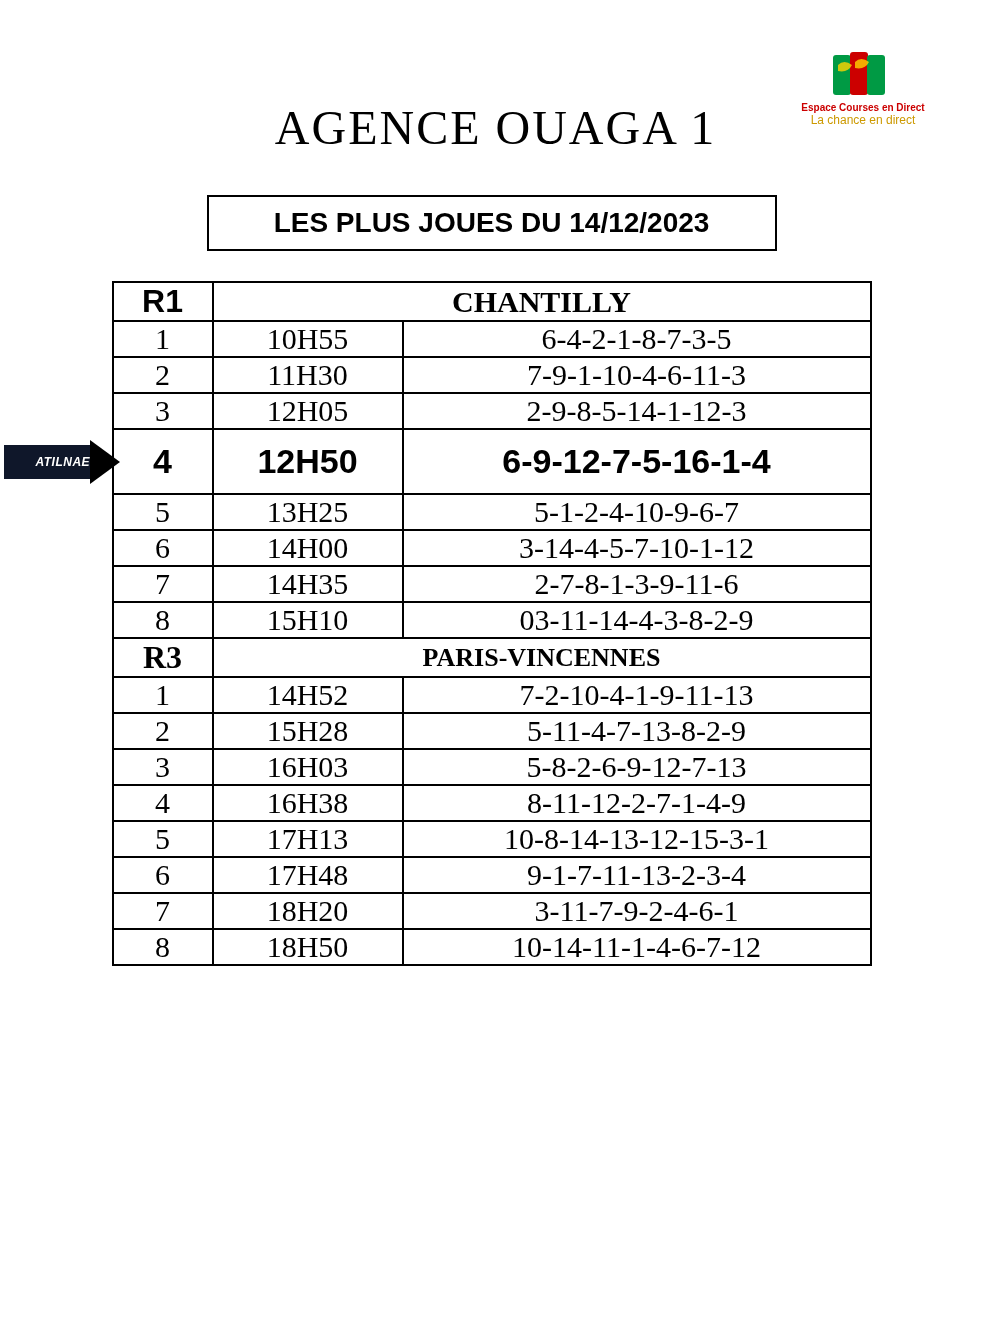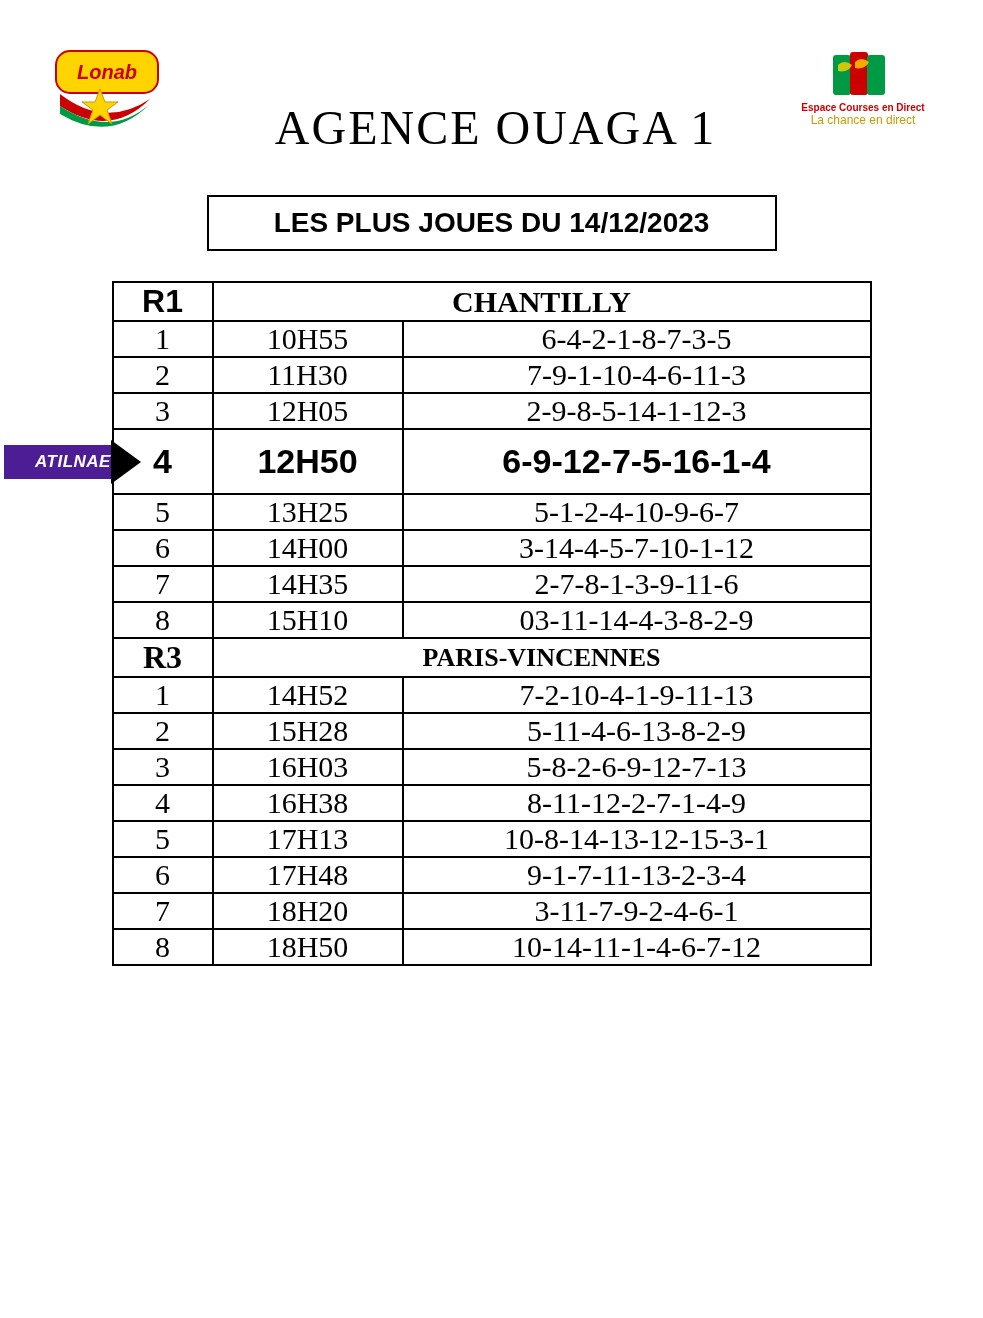--- a/index.html
+++ b/index.html
@@ -141,58 +141,46 @@
   }
   .arrow {
     position: absolute;
     left: -110px;
     width: 110px;
     height: 44px;
     display:flex;
     align-items:center;
   }
   .arrow-body{
-    background:#4c1d95;
+    background:#0f172a;
     height:34px;
     width:75px;
     display:flex;
     align-items:center;
     justify-content:center;
     color:#fff;
     font-family: Arial, sans-serif;
     font-weight:bold;
-    font-size:17px;
+    font-size:12px;
     letter-spacing:0.5px;
     font-style: italic;
     padding-left: 32px;
   }
   .arrow-head{
     width:0;height:0;
     border-top:22px solid transparent;
     border-bottom:22px solid transparent;
     border-left:30px solid #000;
   }
 </style>
 </head>
 <body>
 
 <div class="page">
 
-  <div class="logo-left">
-    <div class="lonab-pill">
-      <span>Lonab</span>
-    </div>
-    <div class="lonab-swoosh">
-      <svg viewBox="0 0 100 50" width="100" height="50">
-        <path d="M5 10 Q50 45 95 15 Q55 55 5 22 Z" fill="#c00"></path>
-        <path d="M5 22 Q55 55 95 20 Q55 60 5 30 Z" fill="#009a44"></path>
-        <polygon points="45,5 50,18 63,18 52,26 57,40 45,31 33,40 38,26 27,18 40,18" fill="#ffd400" stroke="#c90" stroke-width="1"></polygon>
-      </svg>
-    </div>
-  </div>
 
   <div class="logo-right">
     <div class="flags">
       <svg viewBox="0 0 70 50" width="70" height="50">
         <rect x="5" y="5" width="18" height="40" rx="3" fill="#009a44"></rect>
         <rect x="22" y="2" width="18" height="43" rx="3" fill="#c00"></rect>
         <rect x="39" y="5" width="18" height="40" rx="3" fill="#009a44"></rect>
         <path d="M10 15 q6 -6 14 0 q-4 8 -14 6 Z" fill="#ffd400" opacity="0.8"></path>
         <path d="M27 12 q6 -6 14 0 q-4 8 -14 6 Z" fill="#ffd400" opacity="0.8"></path>
       </svg>
@@ -260,21 +248,21 @@
             <td colspan="2" class="section-name-small">PARIS-VINCENNES</td>
           </tr>
           <tr>
             <td class="col1">1</td>
             <td class="col2">14H52</td>
             <td class="col3">7-2-10-4-1-9-11-13</td>
           </tr>
           <tr>
             <td class="col1">2</td>
             <td class="col2">15H28</td>
-            <td class="col3">5-11-4-6-13-8-2-9</td>
+            <td class="col3">5-11-4-7-13-8-2-9</td>
           </tr>
           <tr>
             <td class="col1">3</td>
             <td class="col2">16H03</td>
             <td class="col3">5-8-2-6-9-12-7-13</td>
           </tr>
           <tr>
             <td class="col1">4</td>
             <td class="col2">16H38</td>
             <td class="col3">8-11-12-2-7-1-4-9</td>

